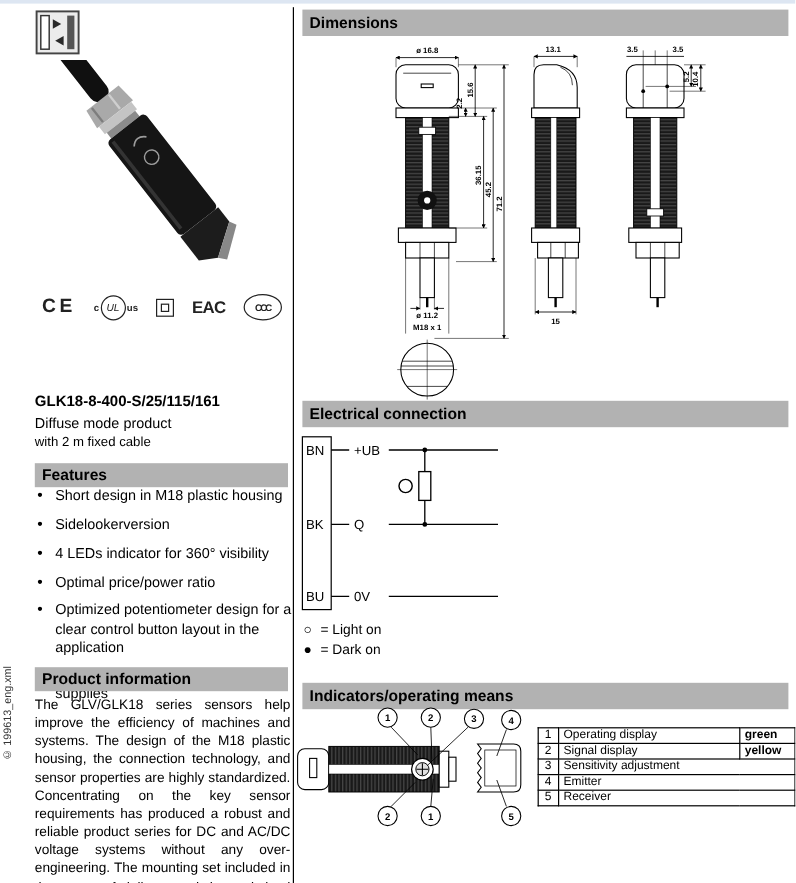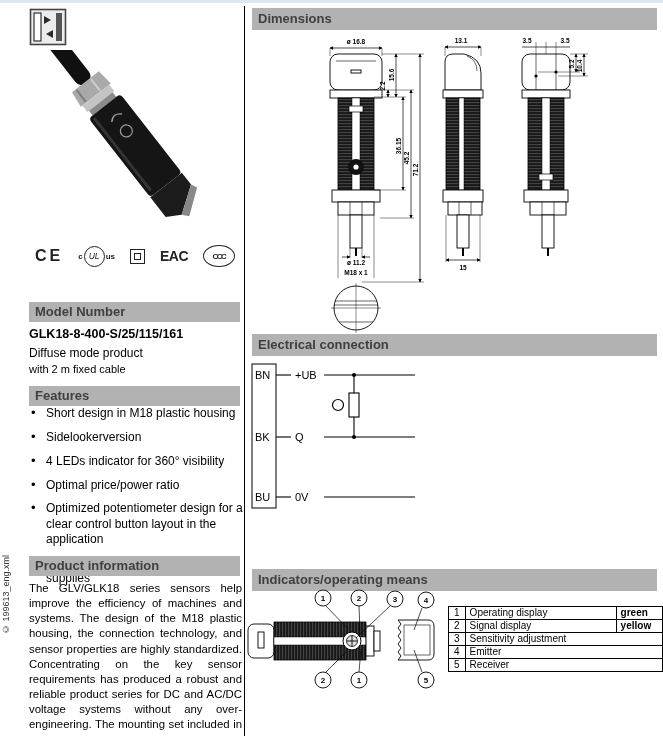--- a/index.html
+++ b/index.html
@@ -1,21 +1,21 @@
 <!DOCTYPE html>
 <html><head>
 <meta charset="utf-8">
 <style>
   html,body{margin:0;padding:0;background:#fff;}
   .page{position:relative;width:663px;height:736px;background:#fff;overflow:hidden;
         font-family:"Liberation Sans",sans-serif;color:#000;}
   .topline{position:absolute;left:0;top:0;width:663px;height:3px;background:#dde6f2;}
   .vdivider{position:absolute;left:244px;top:6px;width:1px;height:730px;background:#000;}
 
-  .bar{position:absolute;background:#b2b2b2;color:#404040;font-weight:bold;
+  .bar{position:absolute;background:#b2b2b2;color:#000000;font-weight:bold;
        font-size:13px;box-sizing:border-box;padding-left:6px;}
   .bar-left{left:29px;width:211px;height:20px;line-height:20px;}
   .bar-right{left:252px;width:405px;height:22px;line-height:22px;}
 
   .txt{position:absolute;}
   .model-number{left:29px;top:327px;width:212px;font-weight:bold;font-size:12.5px;}
   .model-type{left:29px;top:346px;width:212px;font-size:12px;}
   .model-note{left:29px;top:363px;width:212px;font-size:11px;}
 
   .features-list{position:absolute;left:29px;top:406px;width:214px;margin:0;padding:0;
@@ -104,21 +104,20 @@
       <span class="ul-circle">UL</span>
       <span>us</span>
     </div>
     <div class="cert cert-sq">
       <div class="cert-sq-inner"></div>
     </div>
     <div class="cert cert-eac">EAC</div>
     <div class="cert cert-ccc">CCC</div>
   </div>
 
-  <div class="bar bar-left" style="top:302px;">Model Number</div>
   <div class="txt model-number">GLK18-8-400-S/25/115/161</div>
   <div class="txt model-type">Diffuse mode product</div>
   <div class="txt model-note">with 2 m fixed cable</div>
 
   <div class="bar bar-left" style="top:386px;">Features</div>
   <ul class="features-list">
     <li>Short design in M18 plastic housing</li>
     <li>Sidelookerversion</li>
     <li>4 LEDs indicator for 360° visibility</li>
     <li>Optimal price/power ratio</li>
@@ -274,20 +273,28 @@
     <line x1="74" y1="15" x2="165" y2="15" stroke="#000" stroke-width="1.1"></line>
     <line x1="74" y1="77" x2="165" y2="77" stroke="#000" stroke-width="1.1"></line>
     <line x1="74" y1="137" x2="165" y2="137" stroke="#000" stroke-width="1.1"></line>
     <line x1="104" y1="15" x2="104" y2="77" stroke="#000" stroke-width="1.1"></line>
     <rect x="99" y="33" width="10" height="24" fill="#fff" stroke="#000" stroke-width="1.1"></rect>
     <circle cx="88" cy="45" r="5.5" fill="#fff" stroke="#000" stroke-width="1.2"></circle>
     <circle cx="104" cy="15" r="2" fill="#000"></circle>
     <circle cx="104" cy="77" r="2" fill="#000"></circle>
   </svg>
 
+  <div class="legend">
+    <div>
+      <span class="sym">○</span><span>= Light on</span>
+    </div>
+    <div>
+      <span class="sym">●</span><span>= Dark on</span>
+    </div>
+  </div>
 
   <div class="bar bar-right" style="top:558px;margin-top:11px;">Indicators/operating means</div>
 
   <svg class="txt" style="left:246px;top:586px;" width="200" height="108" viewBox="0 0 200 108">
     <defs>
       <pattern id="thV2" width="3" height="4" patternUnits="userSpaceOnUse">
         <rect width="3" height="4" fill="#191919"></rect>
         <line x1="0.6" y1="0" x2="0.6" y2="4" stroke="#6a6a6a" stroke-width="0.6"></line>
       </pattern>
     </defs>

